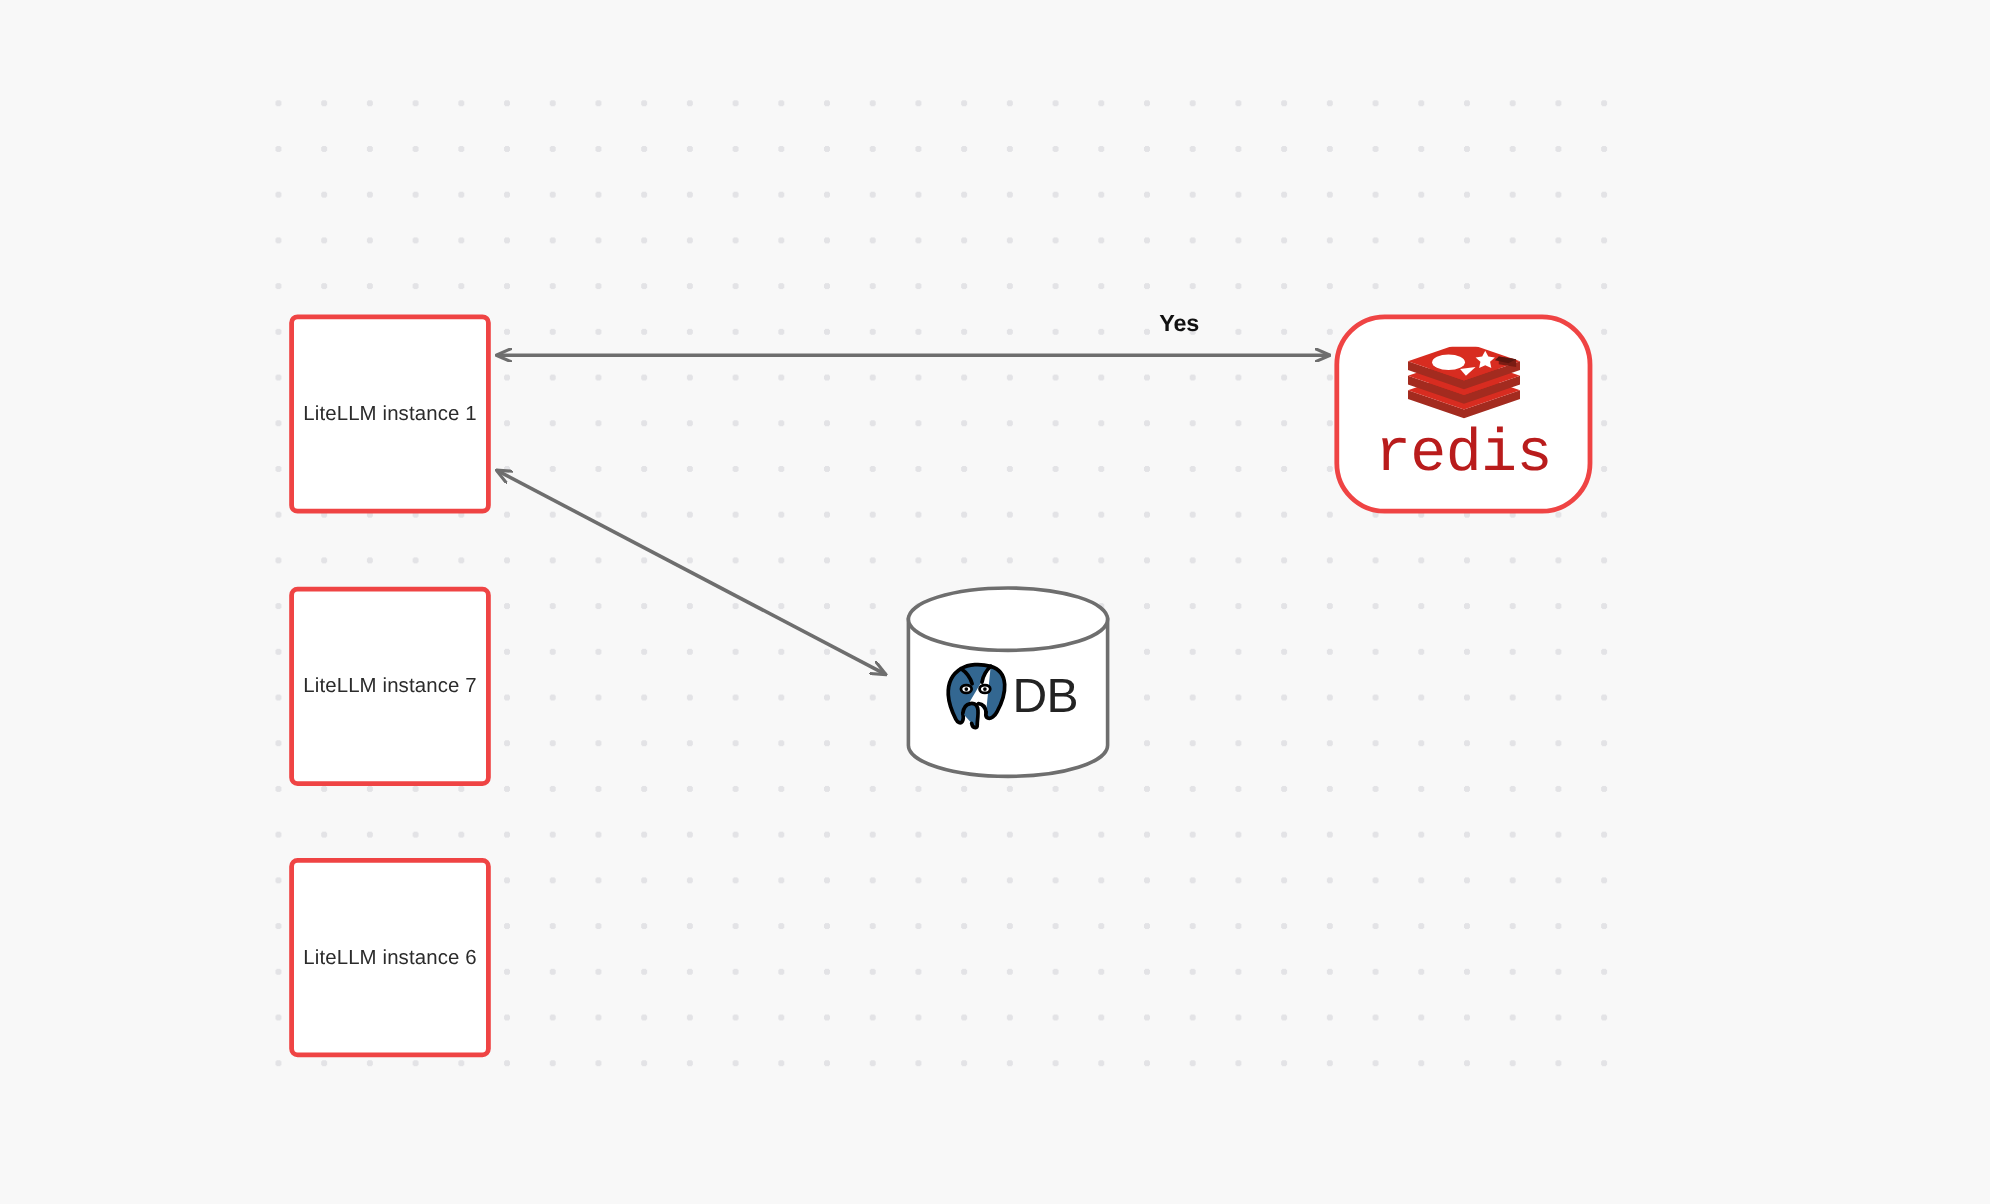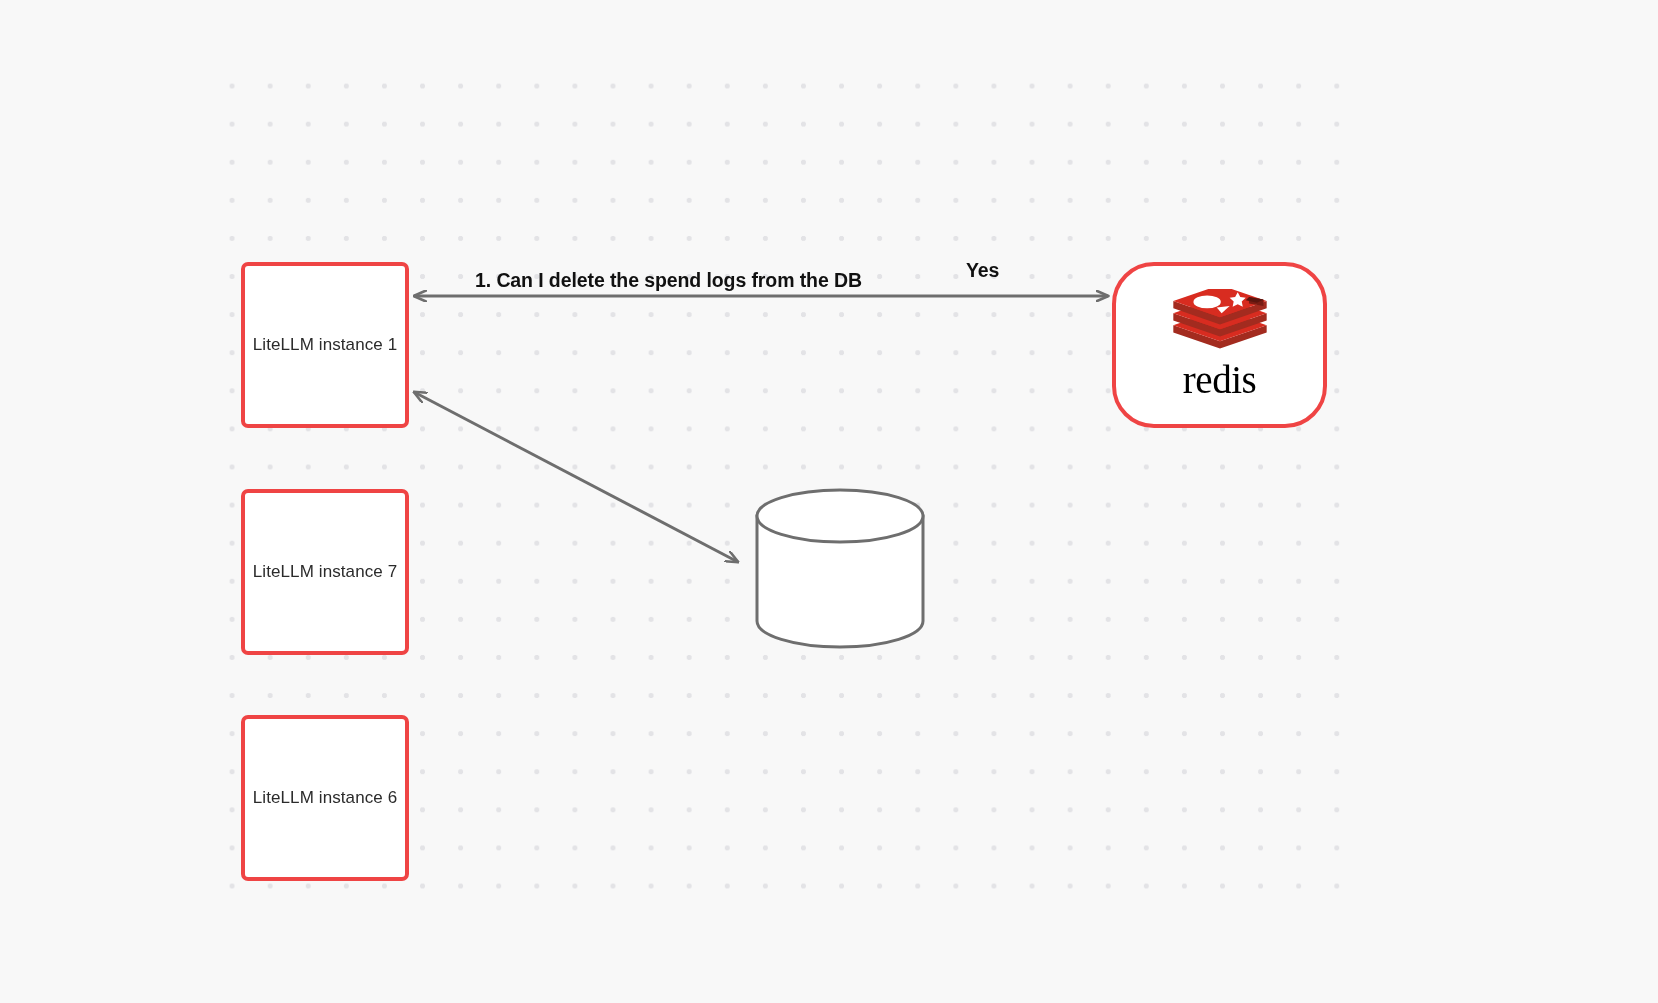--- a/index.html
+++ b/index.html
@@ -64,24 +64,24 @@
     border-radius: 42px;
     flex-direction: column;
     gap: 2px;
   }
   .redis-logo {
     width: 104px;
     height: 66px;
     display: block;
   }
   .redis-word {
-    font-size: 39px;
+    font-size: 50px;
     line-height: 42px;
-    color: #000000;
-    font-family: Liberation Serif, serif;
+    color: #b91c1c;
+    font-family: Liberation Mono, monospace;
     font-weight: 400;
     letter-spacing: -0.5px;
     margin-top: 2px;
   }
 
   
   #node-db {
     position: absolute;
     left: 754px;
     top: 487px;
@@ -156,21 +156,20 @@
 
     <g>
       <line x1="414" y1="296" x2="1108" y2="296" stroke="#6e6e6e" stroke-width="3" marker-start="url(#arrow-start)" marker-end="url(#arrow-end)"></line>
     </g>
 
     <g>
       <line x1="414" y1="392" x2="738" y2="562" stroke="#6e6e6e" stroke-width="3" marker-start="url(#arrow-start)" marker-end="url(#arrow-end)"></line>
     </g>
   </svg>
 
-  <div class="edge-label" id="label-1">1.  Can I delete the spend logs from the DB</div>
   <div class="edge-label" id="label-yes">Yes</div>
 
   <div class="node instance-box" id="node-litellm-1">
     <span class="instance-label">LiteLLM instance 1</span>
   </div>
 
   <div class="node instance-box" id="node-litellm-2">
     <span class="instance-label">LiteLLM instance 7</span>
   </div>
 
@@ -200,15 +199,40 @@
       <path d="M100 10 L118 13 L110 17 L96 14 Z" fill="#5c150e"></path>
     </svg>
     <span class="redis-word">redis</span>
   </div>
 
   <div id="node-db">
     <svg class="cyl" viewBox="0 0 172 163">
       <path d="M3 29 L3 134 A83 26 0 0 0 169 134 L169 29 Z" fill="#ffffff" stroke="#6e6e6e" stroke-width="3"></path>
       <ellipse cx="86" cy="29" rx="83" ry="26" fill="#ffffff" stroke="#6e6e6e" stroke-width="3"></ellipse>
     </svg>
+    <div class="db-inner">
+      <svg class="pg-elephant" viewBox="0 0 64 64">
+        <g stroke="#000000" stroke-width="3.2" stroke-linejoin="round" stroke-linecap="round" fill="#336791">
+          <path d="M45 6.5 C36 4 26 4.5 19.5 8.5 C12 13 8 21 8.5 31 C9 40 12.5 47 15 52
+                   C16.5 55 19 56 20.5 54 C21.5 52.5 21.5 49.5 21 47"></path>
+          <path d="M45 6.5 C52 8.5 56.5 14 57 22 C57.5 31 54 39 50.5 45.5
+                   C48.5 49.5 45 52 42.5 51 C41 50.4 40.5 48.5 41 46"></path>
+          <path d="M21 47 C21.5 42 24 39 27.5 38.5 C31 38 33 39.5 33.8 42.5
+                   C34.5 45.3 34 50 33.5 54.5 C33.2 57.5 34 59 32 59.2
+                   C30 59.4 29 58 28.6 55.5"></path>
+          <path d="M41 46 C40.5 41.5 38 38.8 34.5 38.5"></path>
+          <path d="M19.5 8.5 C24 11.5 27.5 16 29 21.5"></path>
+          <path d="M45 6.5 C41 10 38.5 14.5 37.5 20"></path>
+        </g>
+        <g fill="#ffffff" stroke="#000000" stroke-width="2.4">
+          <ellipse cx="24" cy="26" rx="4.6" ry="3.4"></ellipse>
+          <ellipse cx="40" cy="26" rx="4.6" ry="3.4"></ellipse>
+        </g>
+        <g fill="#000000">
+          <circle cx="24" cy="26" r="1.6"></circle>
+          <circle cx="40" cy="26" r="1.6"></circle>
+        </g>
+      </svg>
+      <span class="db-text">DB</span>
+    </div>
   </div>
 
 </div>
 
 </body></html>

